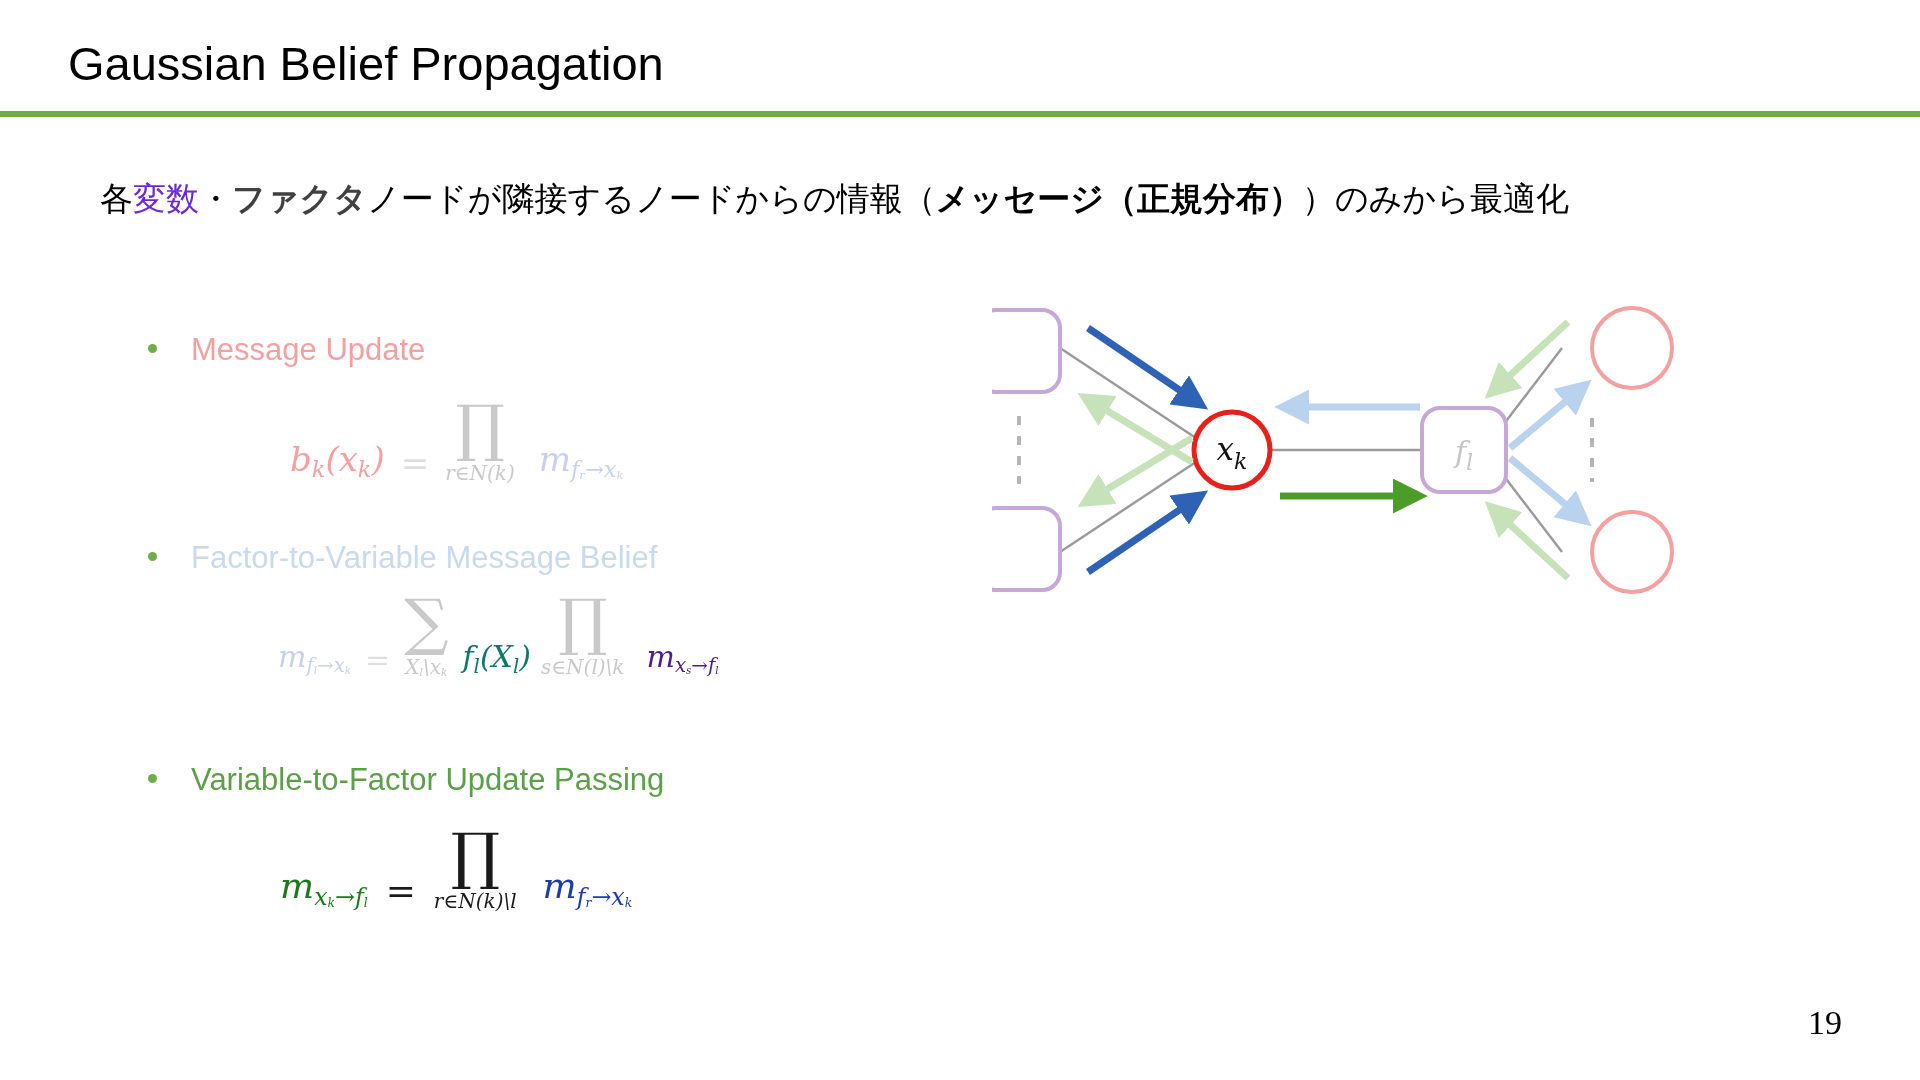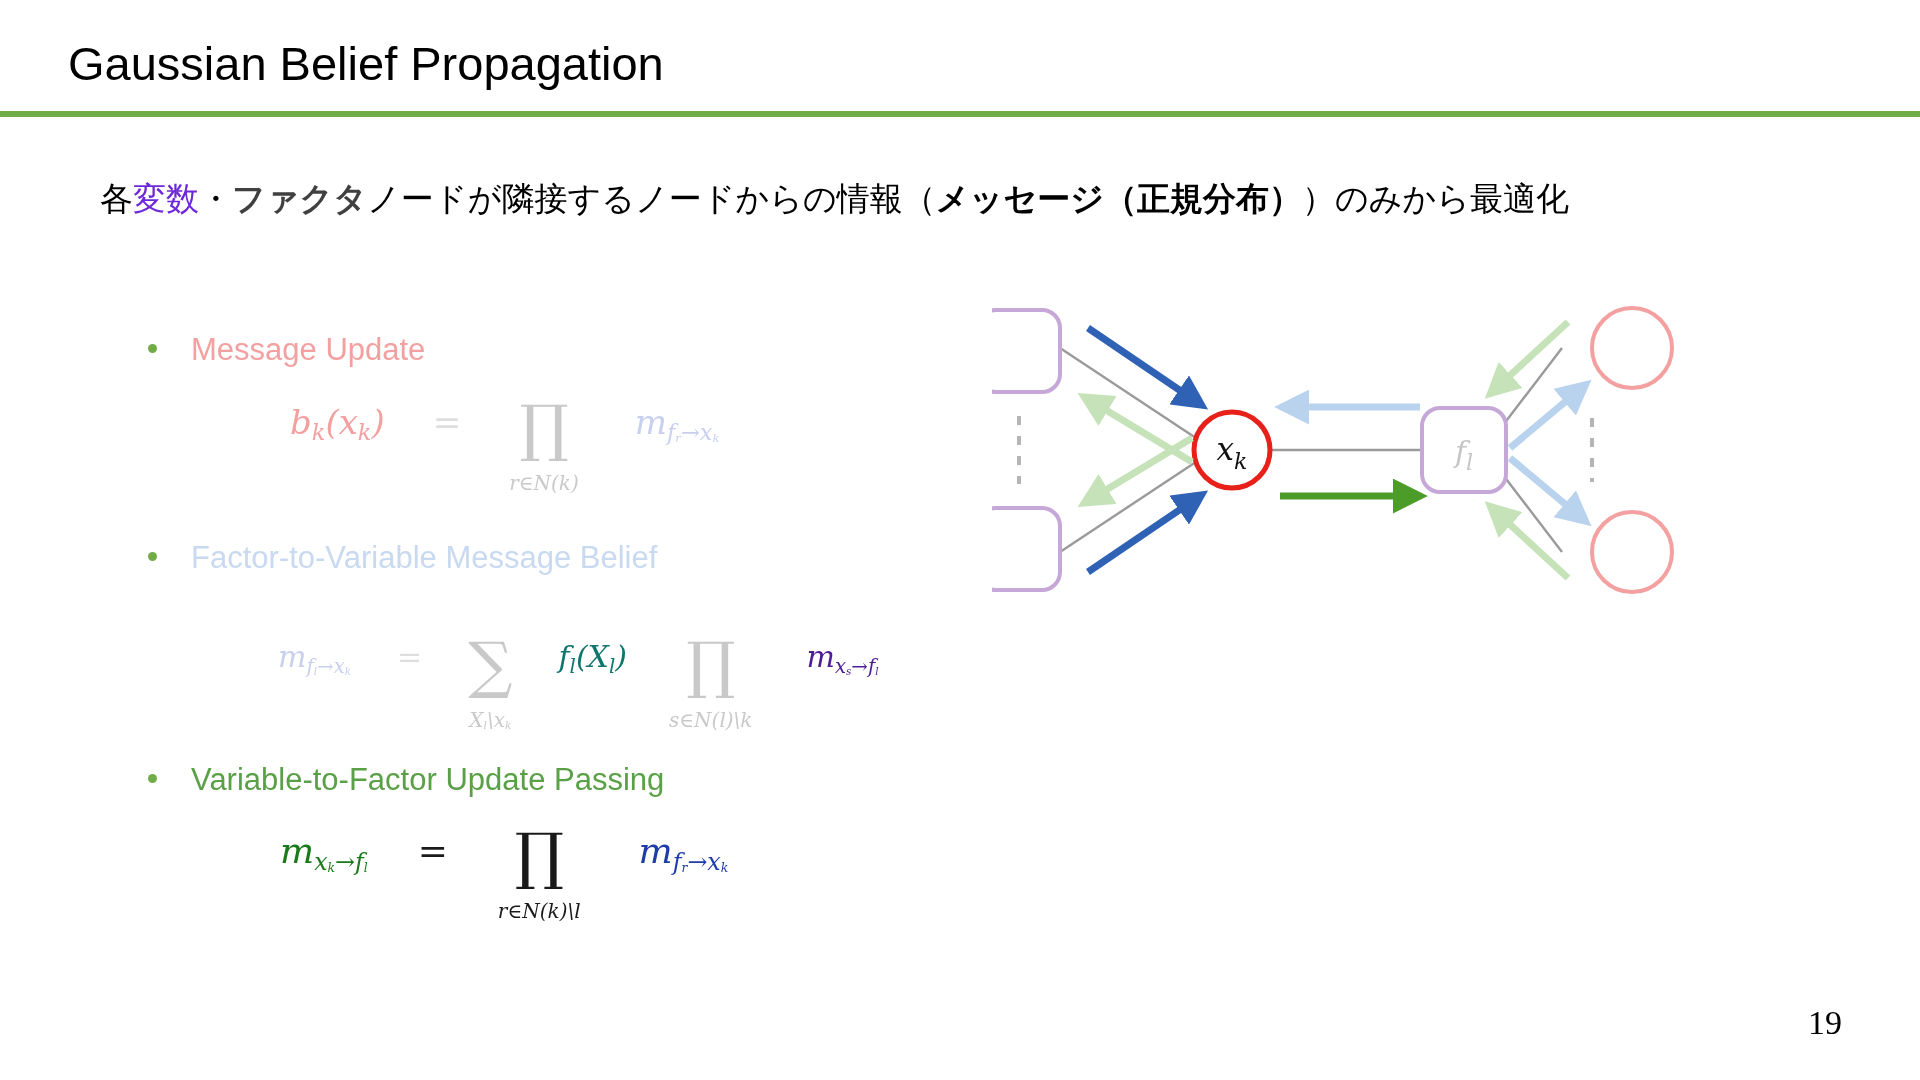--- a/index.html
+++ b/index.html
@@ -91,40 +91,39 @@
   .lbl-faded-blue  { color: #c8d9f0; }
   .lbl-green       { color: #5aa046; }
 
   
   .formula {
     position: absolute;
     font-family: "DejaVu Serif", "Liberation Serif", serif;
     font-style: italic;
     white-space: nowrap;
     display: flex;
-    align-items: flex-start;
-    gap: 32px;
+    align-items: flex-end;
   }
   .bigop {
     display: inline-flex;
     flex-direction: column;
     align-items: center;
     font-style: normal;
     line-height: 1;
     position: relative;
   }
   .bigop .glyph {
     font-size: 62px;
     line-height: 0.85;
     font-family: "DejaVu Serif", "Liberation Serif", serif;
   }
   .bigop .limit {
     font-size: 20px;
     font-style: italic;
-    margin-top: 18px;
+    margin-top: 8px;
     font-family: "DejaVu Serif", "Liberation Serif", serif;
   }
   sub, .sb {
     font-size: 0.66em;
     vertical-align: -0.28em;
     font-style: italic;
   }
   .sb2 {
     font-size: 0.52em;
     vertical-align: -0.2em;
@@ -132,21 +131,21 @@
   }
 
   
   #formula-belief { left: 290px; top: 402px; font-size: 34px; }
   #formula-belief .lhs { color: #f4a0a0; }
   #formula-belief .eq  { color: #dedede; margin: 0 16px; font-style: normal; }
   #formula-belief .bigop { color: #c9c9c9; margin-right: 24px; }
   #formula-belief .rhs { color: #c8d0ee; }
 
   
-  #formula-f2v { left: 278px; top: 639px; font-size: 30px; }
+  #formula-f2v { left: 278px; top: 596px; font-size: 30px; }
   #formula-f2v .lhs { color: #c8d0ee; }
   #formula-f2v .eq  { color: #dedede; margin: 0 14px; font-style: normal; }
   #formula-f2v .bigop { color: #c9c9c9; }
   #formula-f2v .fx  { color: #0f766e; margin: 0 10px 0 14px; }
   #formula-f2v .rhs { color: #4c1d95; margin-left: 22px; }
 
   
   #formula-v2f { left: 280px; top: 830px; font-size: 36px; }
   #formula-v2f .lhs { color: #1a7a1a; }
   #formula-v2f .eq  { color: #1a1a1a; margin: 0 18px; font-style: normal; }

